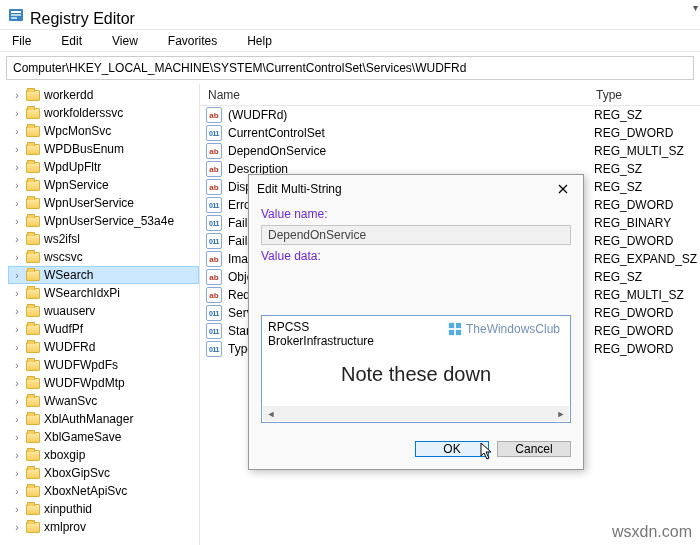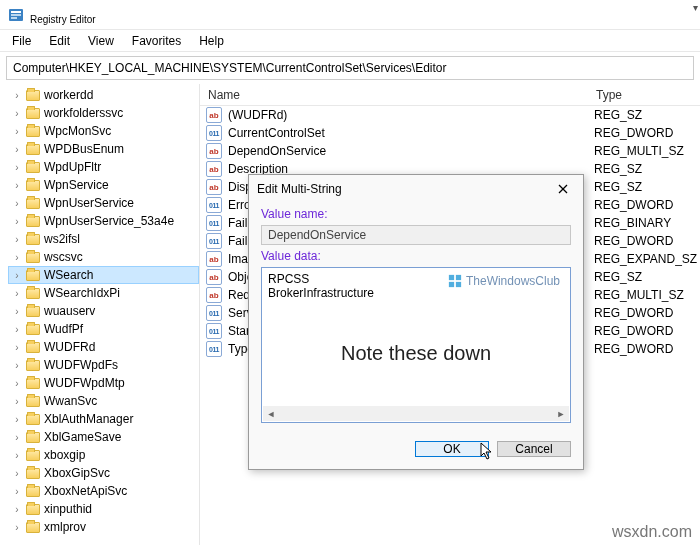--- a/index.html
+++ b/index.html
@@ -1,20 +1,20 @@
 <!DOCTYPE html>
 <html><head>
 <meta charset="utf-8">
 <style>
   * { box-sizing: border-box; font-family: "Segoe UI", Tahoma, sans-serif; }
   body { margin: 0; background: #fff; width: 700px; height: 545px; overflow: hidden; position: relative; font-size: 12px; color: #000; }
   .titlebar { height: 30px; background: #fff; display: flex; align-items: center; padding: 0 8px; border-bottom: 1px solid #e8e8e8; }
   .titlebar .icon { width: 16px; height: 16px; margin-right: 6px; }
-  .titlebar .title { font-size: 10px; margin-top: 9px; }
-  .menubar { height: 22px; display: flex; align-items: center; padding: 0 4px; gap: 2px; border-bottom: 1px solid #e8e8e8; }
+  .titlebar .title { font-size: 16px; margin-top: 9px; }
+  .menubar { height: 22px; display: flex; align-items: center; padding: 0 4px; gap: 14px; border-bottom: 1px solid #e8e8e8; }
   .menubar .mi { padding: 2px 8px; font-size: 12px; cursor: default; }
   .addressbar { height: 24px; border: 1px solid #ccc; margin: 4px 6px; display: flex; align-items: center; padding: 0 6px; font-size: 12px; background: #fff; }
   .content { display: flex; height: calc(545px - 30px - 22px - 32px); }
   .tree { width: 200px; border-right: 1px solid #e5e5e5; overflow-y: auto; padding: 2px 0 2px 8px; }
   .tree-row { display: flex; align-items: center; height: 18px; padding-left: 4px; gap: 4px; font-size: 12px; white-space: nowrap; cursor: default; }
   .tree-row.selected { background: #cce8ff; border: 1px solid #99d1ff; height: 18px; padding-left: 3px; }
   .expander { width: 10px; text-align: center; color: #777; font-size: 10px; }
   .folder-icon { width: 14px; height: 11px; background: linear-gradient(#ffe9a6,#f7cf5e); border: 1px solid #d9b23a; border-radius: 1px; position: relative; }
   .folder-icon::before { content: ""; position: absolute; top: -3px; left: 0; width: 6px; height: 3px; background: #f7cf5e; border: 1px solid #d9b23a; border-bottom: none; border-radius: 1px 1px 0 0; }
   .list { flex: 1; display: flex; overflow: hidden; }
@@ -26,21 +26,21 @@
   .val-ab { background: #fff; border: 1px solid #8aa9d6; color: #c0392b; }
   .val-011 { background: #fff; border: 1px solid #8aa9d6; color: #2a6bb0; font-size: 7px; letter-spacing: -0.5px; }
   .type-row { height: 18px; display: flex; align-items: center; padding: 0 6px; font-size: 12px; }
   
   .dialog { position: absolute; left: 248px; top: 174px; width: 336px; height: 296px; background: #f9f9f9; border: 1px solid #9a9a9a; box-shadow: 2px 2px 8px rgba(0,0,0,0.25); display: flex; flex-direction: column; }
   .dialog-title { height: 28px; display: flex; align-items: center; justify-content: space-between; padding: 0 8px; font-size: 12px; }
   .dialog-close { width: 24px; height: 20px; display: flex; align-items: center; justify-content: center; cursor: default; }
   .dialog-body { flex: 1; padding: 4px 12px 6px 12px; display: flex; flex-direction: column; gap: 4px; }
   .dlabel { font-size: 12px; color: #6d28d9; }
   .dinput { background: #f0f0f0; border: 1px solid #c7c7c7; height: 20px; padding: 2px 6px; font-size: 12px; color: #444; }
-  .dtextarea-wrap { position: relative; flex: 1; border: 1px solid #7a9fd4; background: #fff; overflow: hidden; }
+  .dtextarea-wrap { position: relative; flex: 1; border: 1px solid #7a9fd4; background: #fff; overflow: hidden; margin-top: 48px; }
   .dtextarea { position: absolute; inset: 0; padding: 4px 6px; font-size: 12px; font-family: "Segoe UI", sans-serif; border: none; outline: none; resize: none; background: transparent; }
   .watermark { position: absolute; right: 10px; top: 6px; font-size: 12px; color: #5a7ea8; display: flex; align-items: center; gap: 4px; opacity: 0.85; }
   .wm-icon { width: 14px; height: 14px; }
   .annotation { position: absolute; left: 50%; top: 55%; transform: translate(-50%,-50%); font-size: 20px; color: #222; font-weight: 300; }
   .hscroll { position: absolute; left: 1px; right: 1px; bottom: 1px; height: 15px; background: #f0f0f0; display: flex; }
   .hscroll .arrow { width: 16px; display: flex; align-items: center; justify-content: center; color: #666; font-size: 9px; }
   .hscroll .track { flex: 1; }
   .dialog-buttons { height: 40px; display: flex; align-items: center; justify-content: flex-end; gap: 8px; padding: 0 12px; }
   .btn { width: 74px; height: 16px; border: 1px solid #adadad; background: #e1e1e1; font-size: 12px; display: flex; align-items: center; justify-content: center; cursor: default; }
   .btn.primary { border: 1px solid #0078d7; background: #e5f1fb; }
@@ -67,21 +67,21 @@
 
 <div class="menubar">
   <div class="mi">File</div>
   <div class="mi">Edit</div>
   <div class="mi">View</div>
   <div class="mi">Favorites</div>
   <div class="mi">Help</div>
 </div>
 
 <div class="addressbar">
-  <span>Computer\HKEY_LOCAL_MACHINE\SYSTEM\CurrentControlSet\Services\Editor</span>
+  <span>Computer\HKEY_LOCAL_MACHINE\SYSTEM\CurrentControlSet\Services\WUDFRd</span>
   <span class="down-arrow" style="margin-left:auto;">▾</span>
 </div>
 
 <div class="content">
 
   <div class="tree" id="tree">
       <div class="tree-row">
         <span class="expander">›</span>
         <span class="folder-icon"></span>
         <span>workerdd</span>

